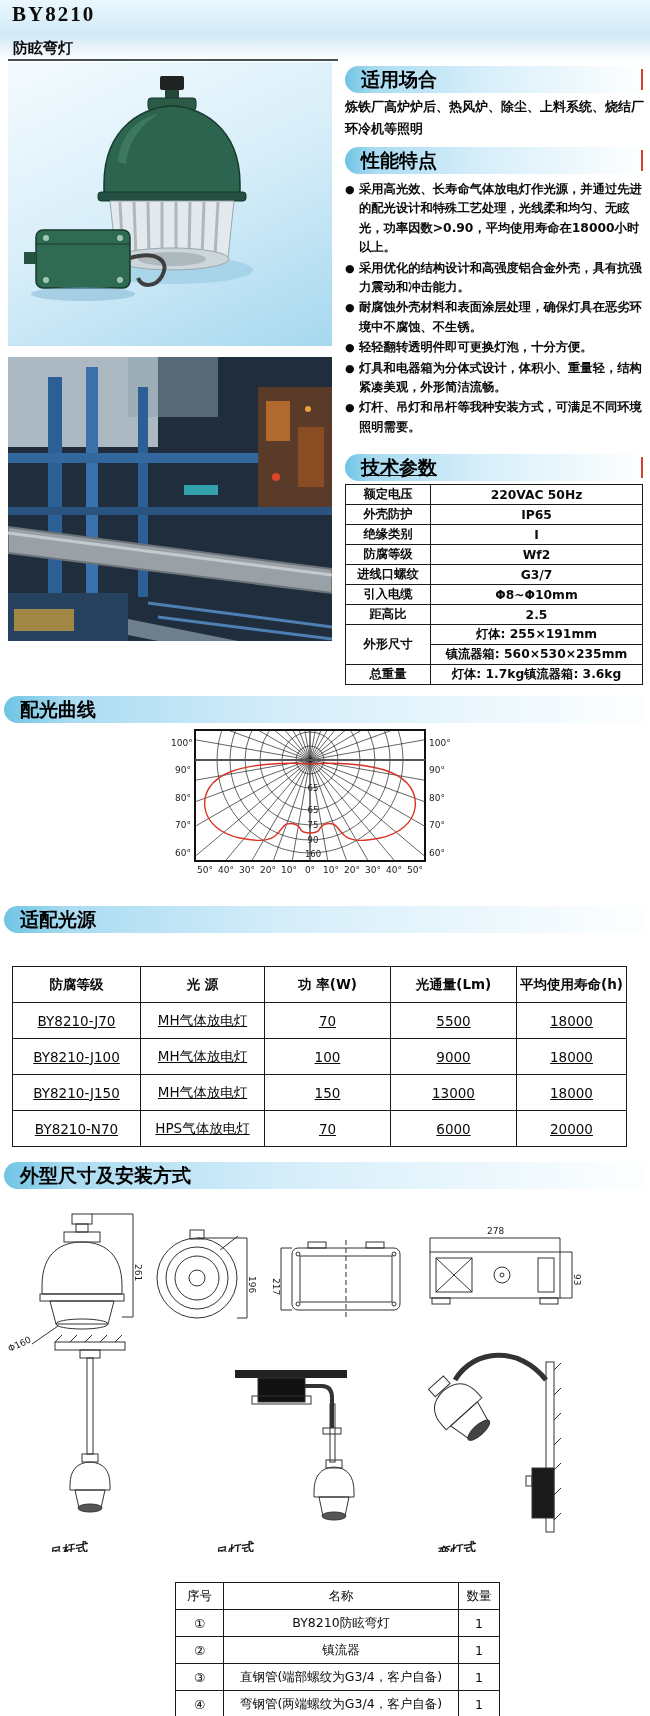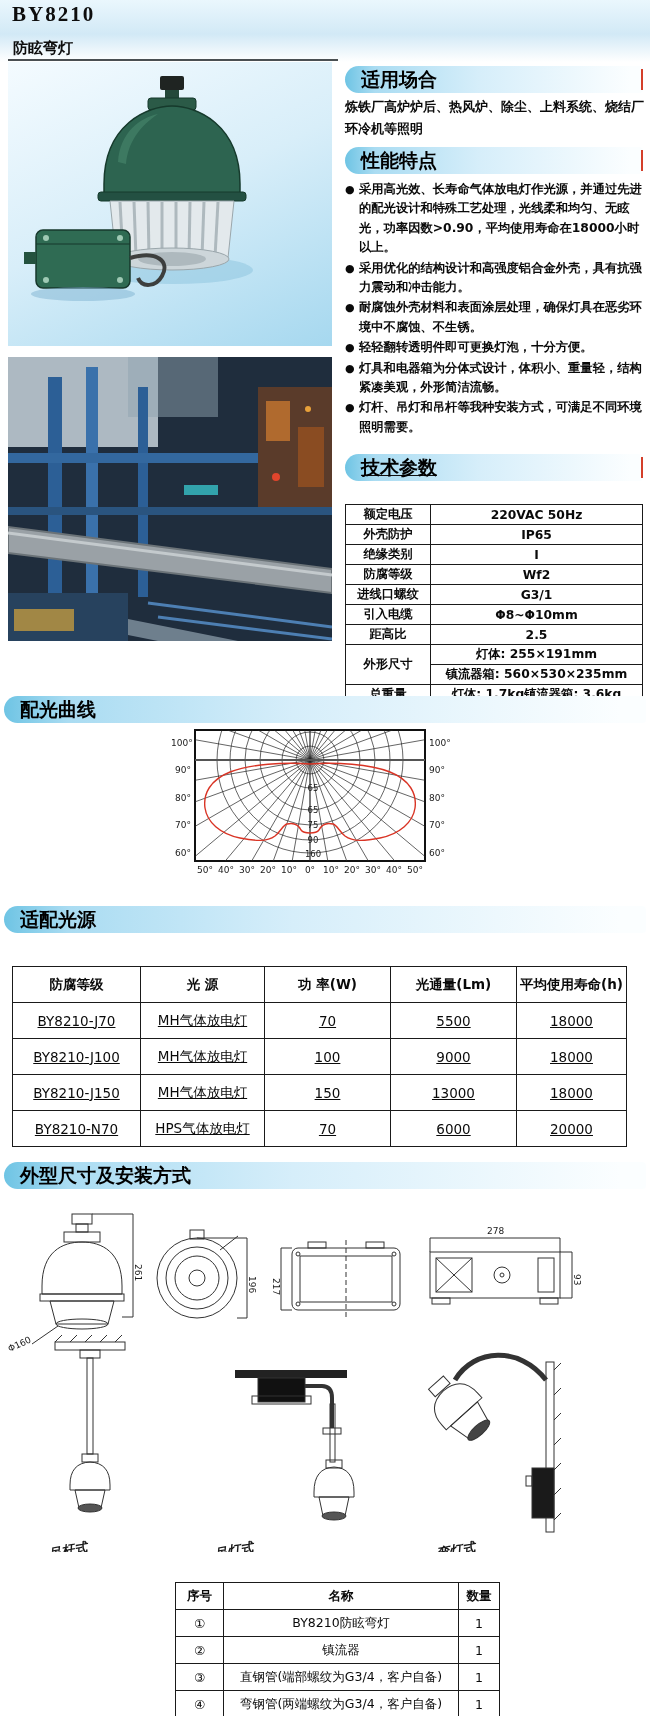--- a/index.html
+++ b/index.html
@@ -19,28 +19,28 @@
         background:linear-gradient(90deg,#6ec4e4 0%,#aadcf2 10%,#d6eefa 45%,#fbfeff 96%);}
   .band .btxt{font-size:19px;font-weight:bold;line-height:27px;padding-left:16px;color:#000;white-space:nowrap;}
   .band .tick{position:absolute;right:0;top:3px;width:2px;height:21px;background:#d43f2a;}
   .rcol-text{position:absolute;left:345px;width:300px;font-size:13px;font-weight:bold;line-height:22px;color:#0a0a0a;}
   ul.features{position:absolute;left:345px;top:180px;width:302px;margin:0;padding:0;list-style:none;}
   ul.features li{position:relative;padding-left:14px;font-size:12.3px;font-weight:bold;line-height:19.4px;margin:0 0 1px 0;color:#0a0a0a;}
   ul.features li .dot{position:absolute;left:0;top:0;font-size:11px;}
   
   table{border-collapse:collapse;}
   td,th{border:1.5px solid #1a1a1a;color:#0a0a0a;}
-  table.tech{position:absolute;left:345px;top:504px;width:298px;font-size:12.3px;}
+  table.tech{position:absolute;left:345px;top:484px;width:298px;font-size:12.3px;}
   table.tech td{height:19px;text-align:center;padding:0 2px;font-weight:bold;}
   table.tech td.lbl{width:80px;}
   table.src{position:absolute;left:12px;top:966px;width:615px;font-size:13.5px;}
   table.src th{height:33px;font-weight:bold;}
   table.src td{height:33px;text-align:center;text-decoration:underline;}
   table.parts{position:absolute;left:175px;top:1582px;width:325px;font-size:12.5px;}
-  table.parts th{height:24px;font-weight:bold;}
+  table.parts th{height:24px;font-weight:normal;}
   table.parts td{height:24px;text-align:center;}
   .chart-wrap{position:absolute;left:165px;top:722px;width:290px;height:160px;}
   .draw-wrap{position:absolute;left:0px;top:1200px;width:650px;height:352px;}
   svg text{fill:#1a1a1a;}
 </style>
 </head>
 <body>
 
 <div class="page">
 
@@ -155,21 +155,21 @@
     <tr>
           <td class="lbl">绝缘类别</td>
           <td>I</td>
         </tr>
     <tr>
           <td class="lbl">防腐等级</td>
           <td>Wf2</td>
         </tr>
     <tr>
           <td class="lbl">进线口螺纹</td>
-          <td>G3/1</td>
+          <td>G3/7</td>
         </tr>
     <tr>
           <td class="lbl">引入电缆</td>
           <td>Φ8~Φ10mm</td>
         </tr>
     <tr>
           <td class="lbl">距高比</td>
           <td>2.5</td>
         </tr>
     <tr>

